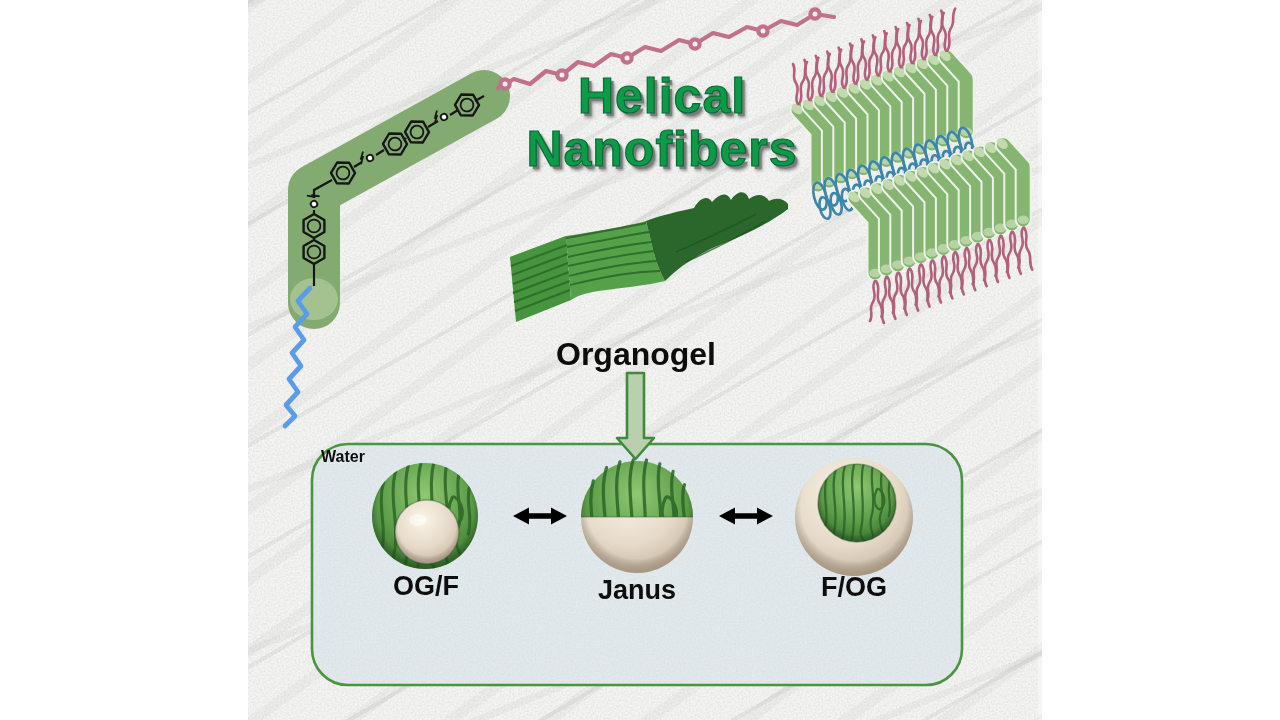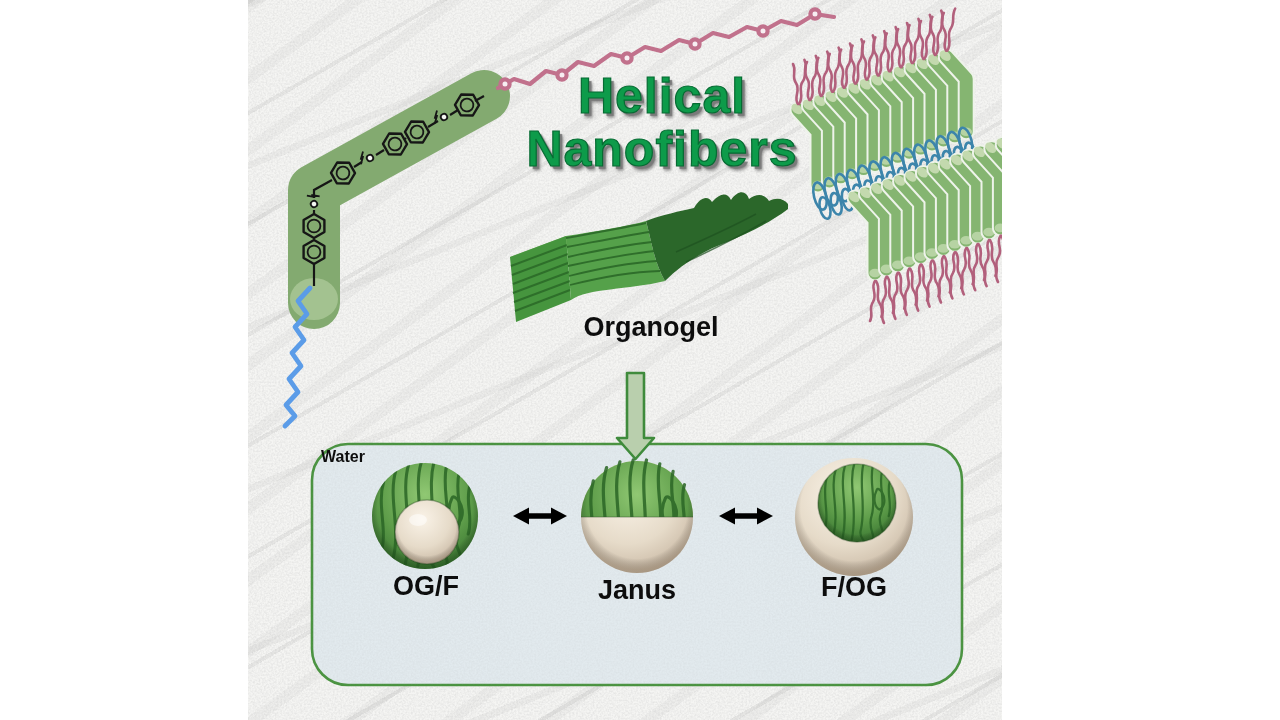--- a/index.html
+++ b/index.html
@@ -1,34 +1,34 @@
 <!DOCTYPE html>
 <html><head>
 <meta charset="utf-8">
 <style>
   html,body{margin:0;padding:0;}
   body{width:1280px;height:720px;background:#ffffff;overflow:hidden;
        font-family:"Liberation Sans", sans-serif;}
   .content{position:absolute;left:248px;top:0;width:754px;height:720px;
-           background:#f5f5f3;overflow:hidden;}
+           background:#f5f5f3;overflow:hidden;padding-left:40px;}
   .content::before{content:"";position:absolute;inset:0;z-index:2;pointer-events:none;
     background:
       repeating-linear-gradient(150deg, rgba(110,110,110,0.10) 0 4px, rgba(0,0,0,0) 4px 96px),
       repeating-linear-gradient(158deg, rgba(120,120,120,0.07) 0 7px, rgba(0,0,0,0) 7px 150px),
       repeating-linear-gradient(144deg, rgba(120,120,120,0.06) 0 11px, rgba(0,0,0,0) 11px 58px);}
   svg.art{position:absolute;left:0;top:0;z-index:3;}
   .lbl{position:absolute;z-index:5;font-weight:bold;white-space:nowrap;color:#0d0d0d;}
   .ctr{transform:translateX(-50%);text-align:center;}
   .title{left:414px;top:70px;font-size:50px;line-height:53px;letter-spacing:1px;
          color:#0d9b4a;-webkit-text-stroke:1.2px #076b33;
          text-shadow:3px 3px 1px #7a7a7a, 4px 5px 3px rgba(90,90,90,.55);}
   .glow{text-shadow:-1px -1px 2px #8ab17e, 1px -1px 2px #8ab17e,
         -1px 1px 2px #8ab17e, 2px 2px 2px #8ab17e;}
   .amphi{left:167px;top:331px;font-size:31px;line-height:34px;}
-  .organo{left:388px;top:312px;font-size:27px;margin-left:15px;}
+  .organo{left:388px;top:336px;font-size:32px;}
   .selfasm{left:630px;top:359px;font-size:30px;}
   .water{left:73px;top:448px;font-size:16px;}
   .sph{font-size:27px;}
   .og-f{left:178px;top:571px;}
   .janus{left:389px;top:575px;}
   .f-og{left:606px;top:572px;}
   .microgels{left:389px;top:623px;font-size:41px;color:#17687f;
              -webkit-text-stroke:0.8px #0d4c5e;
              text-shadow:2px 3px 2px #49585f;}
 </style>

